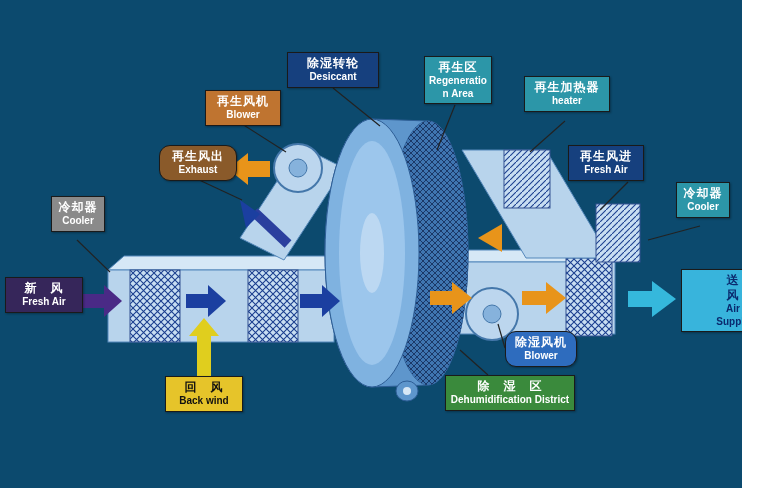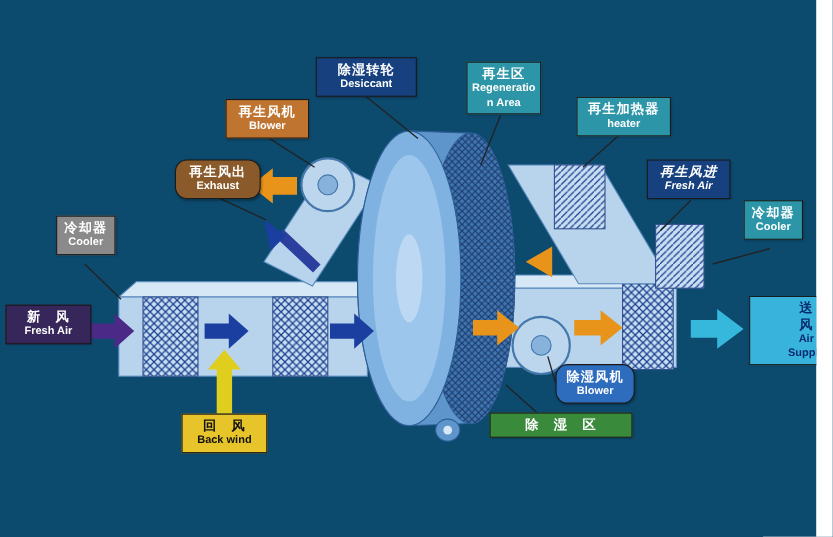--- a/index.html
+++ b/index.html
@@ -111,31 +111,31 @@
   <div class="lbl" style="left: 424px; top: 56px; width: 68px; background: rgb(44, 150, 168); color: rgb(255, 255, 255);">
     <div class="zh">再生区</div>
     <div class="en">Regeneration Area</div>
   </div>
 
   <div class="lbl" style="left: 205px; top: 90px; width: 76px; background: rgb(191, 116, 48); color: rgb(255, 255, 255);">
     <div class="zh">再生风机</div>
     <div class="en">Blower</div>
   </div>
 
-  <div class="lbl" style="left: 524px; top: 88px; width: 86px; background: rgb(44, 150, 168); color: rgb(255, 255, 255);">
+  <div class="lbl" style="left: 524px; top: 76px; width: 86px; background: rgb(44, 150, 168); color: rgb(255, 255, 255);">
     <div class="zh">再生加热器</div>
     <div class="en">heater</div>
   </div>
 
   <div class="lbl" style="left: 159px; top: 145px; width: 78px; background: rgb(138, 90, 42); color: rgb(255, 255, 255); border-radius: 11px;">
     <div class="zh">再生风出</div>
     <div class="en">Exhaust</div>
   </div>
 
-  <div class="lbl" style="left: 588px; top: 145px; width: 76px; background: rgb(22, 64, 126); color: rgb(255, 255, 255); font-style: italic;">
+  <div class="lbl" style="left: 568px; top: 145px; width: 76px; background: rgb(22, 64, 126); color: rgb(255, 255, 255);">
     <div class="zh">再生风进</div>
     <div class="en">Fresh Air</div>
   </div>
 
   <div class="lbl" style="left: 51px; top: 196px; width: 54px; background: rgb(138, 138, 138); color: rgb(255, 255, 255);">
     <div class="zh">冷却器</div>
     <div class="en">Cooler</div>
   </div>
 
   <div class="lbl" style="left: 676px; top: 182px; width: 54px; background: rgb(44, 150, 168); color: rgb(255, 255, 255);">
@@ -158,16 +158,17 @@
     <div class="en">Back wind</div>
   </div>
 
   <div class="lbl" style="left: 505px; top: 331px; width: 72px; background: rgb(46, 108, 190); color: rgb(255, 255, 255); border-radius: 11px;">
     <div class="zh">除湿风机</div>
     <div class="en">Blower</div>
   </div>
 
   <div class="lbl" style="left: 445px; top: 375px; width: 130px; background: rgb(58, 138, 60); color: rgb(255, 255, 255);">
     <div class="zh">除　湿　区</div>
+    <div class="en">Dehumidification District</div>
   </div>
 
 
 </div>
 
 </body></html>

